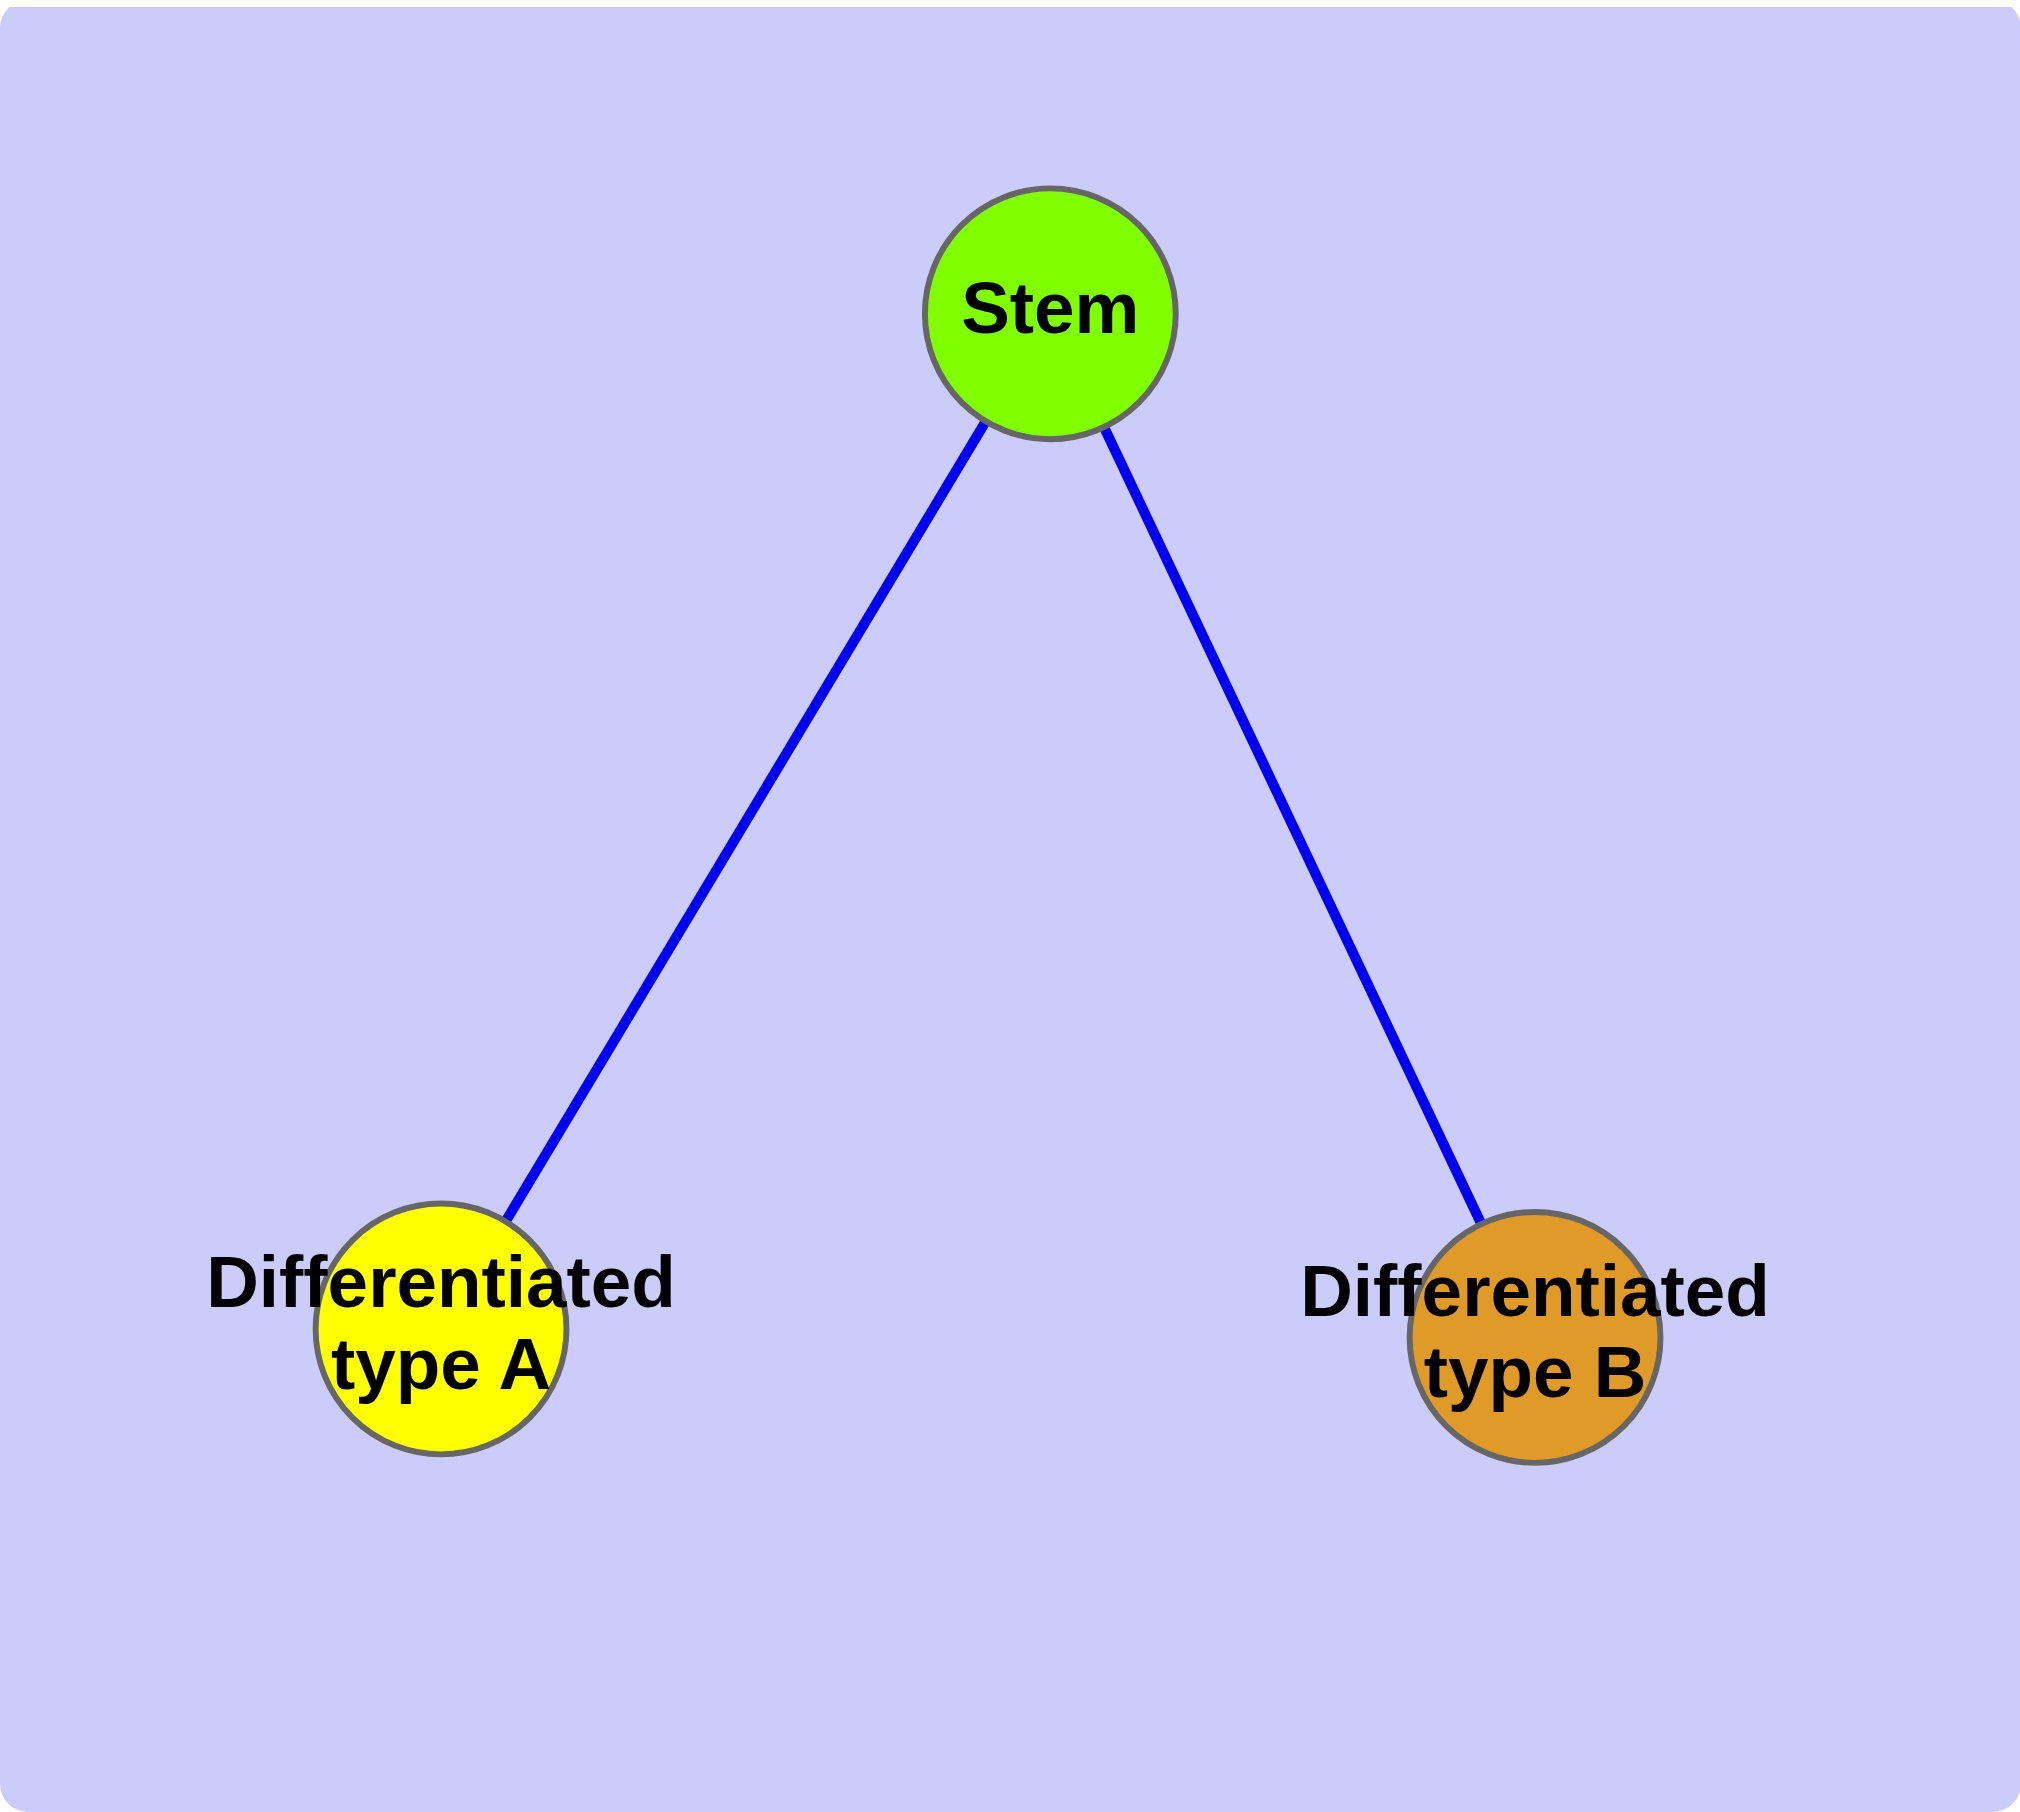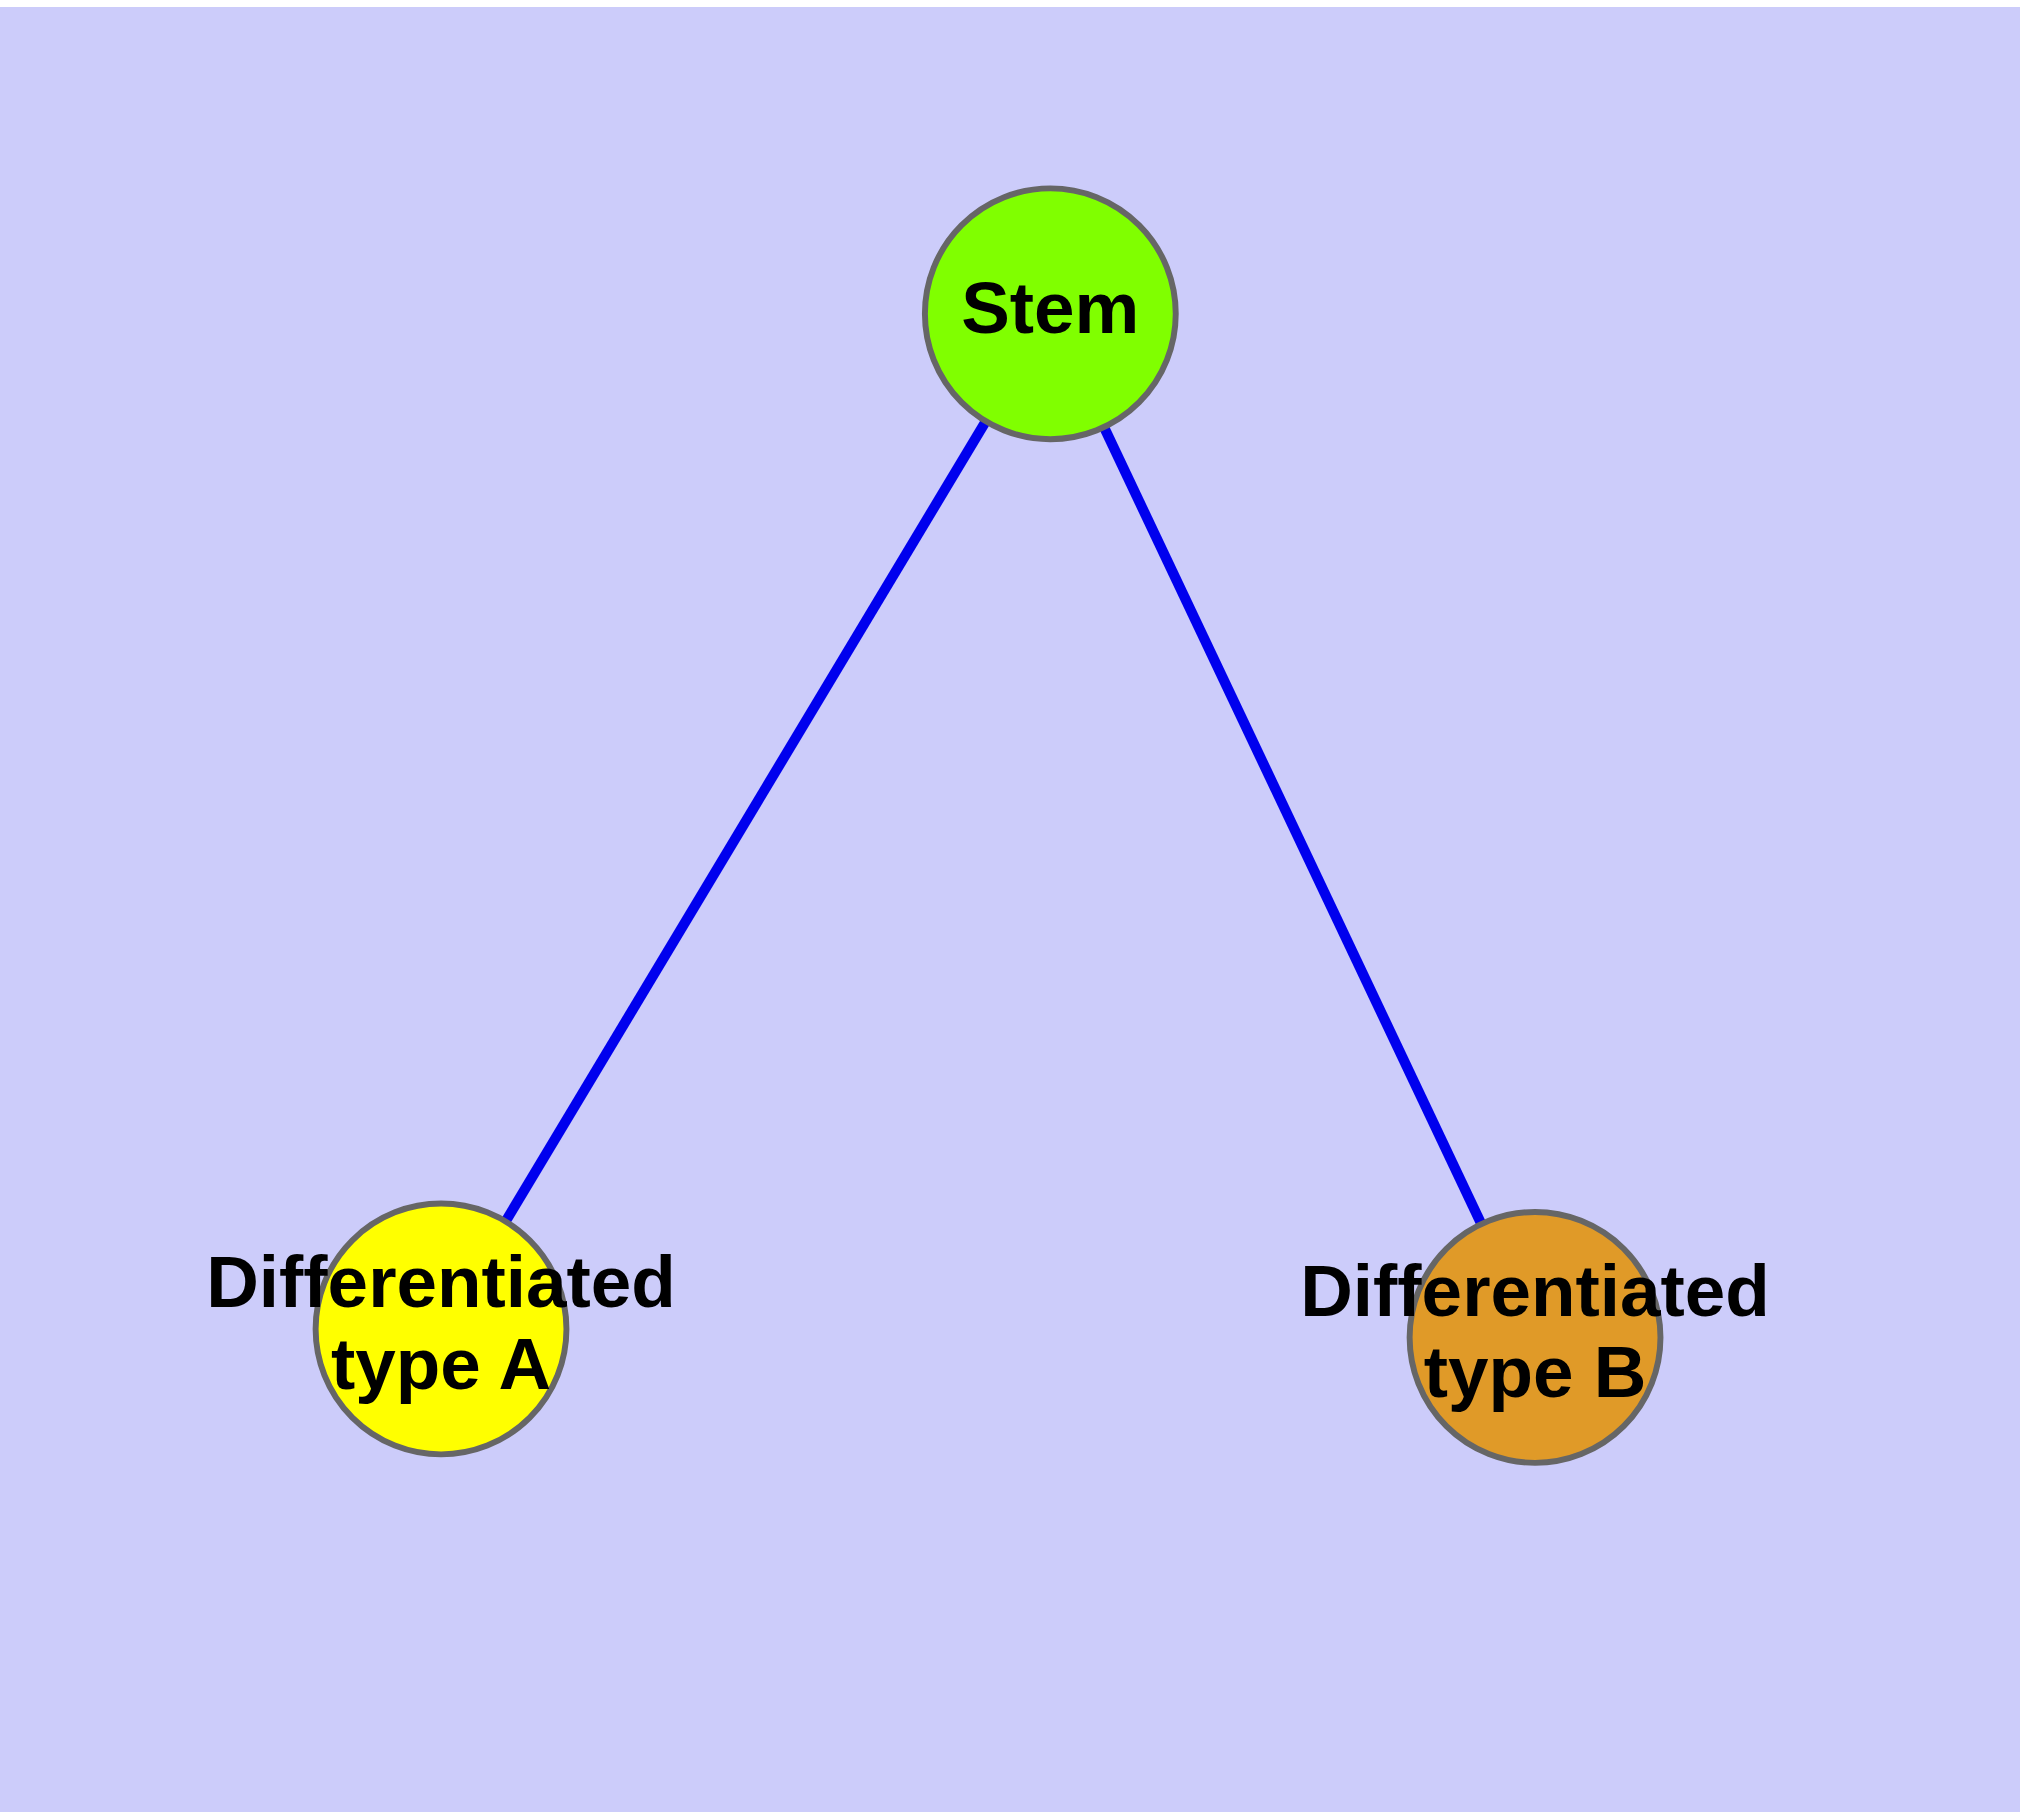--- a/index.html
+++ b/index.html
@@ -37,21 +37,21 @@
     fill: #000000;
     font-family: "Liberation Sans", "DejaVu Sans", sans-serif;
     text-anchor: middle;
     dominant-baseline: middle;
     white-space: pre;
   }
 </style>
 </head>
 <body>
 
-<div id="canvas" style="background: rgb(255, 255, 255);">
+<div id="canvas" style="background: rgb(255, 255, 255); border-radius: 28px;">
   <div id="plot-area" style="background: rgb(204, 204, 250);">
     <svg id="graph-svg" viewBox="0 0 2384 2130" xmlns="http://www.w3.org/2000/svg">
 
       <g id="edges-layer">
           <line x1="1239" y1="362" x2="520" y2="1560" stroke="#0000ee" stroke-width="12" stroke-linecap="butt"></line>
           <line x1="1239" y1="362" x2="1811" y2="1570" stroke="#0000ee" stroke-width="12" stroke-linecap="butt"></line>
         </g>
       <g id="nodes-layer">
           <circle cx="1239" cy="362" r="148" fill="#80ff00" stroke="#666666" stroke-width="7"></circle>
           <circle cx="520" cy="1560" r="148" fill="#ffff00" stroke="#666666" stroke-width="7"></circle>

